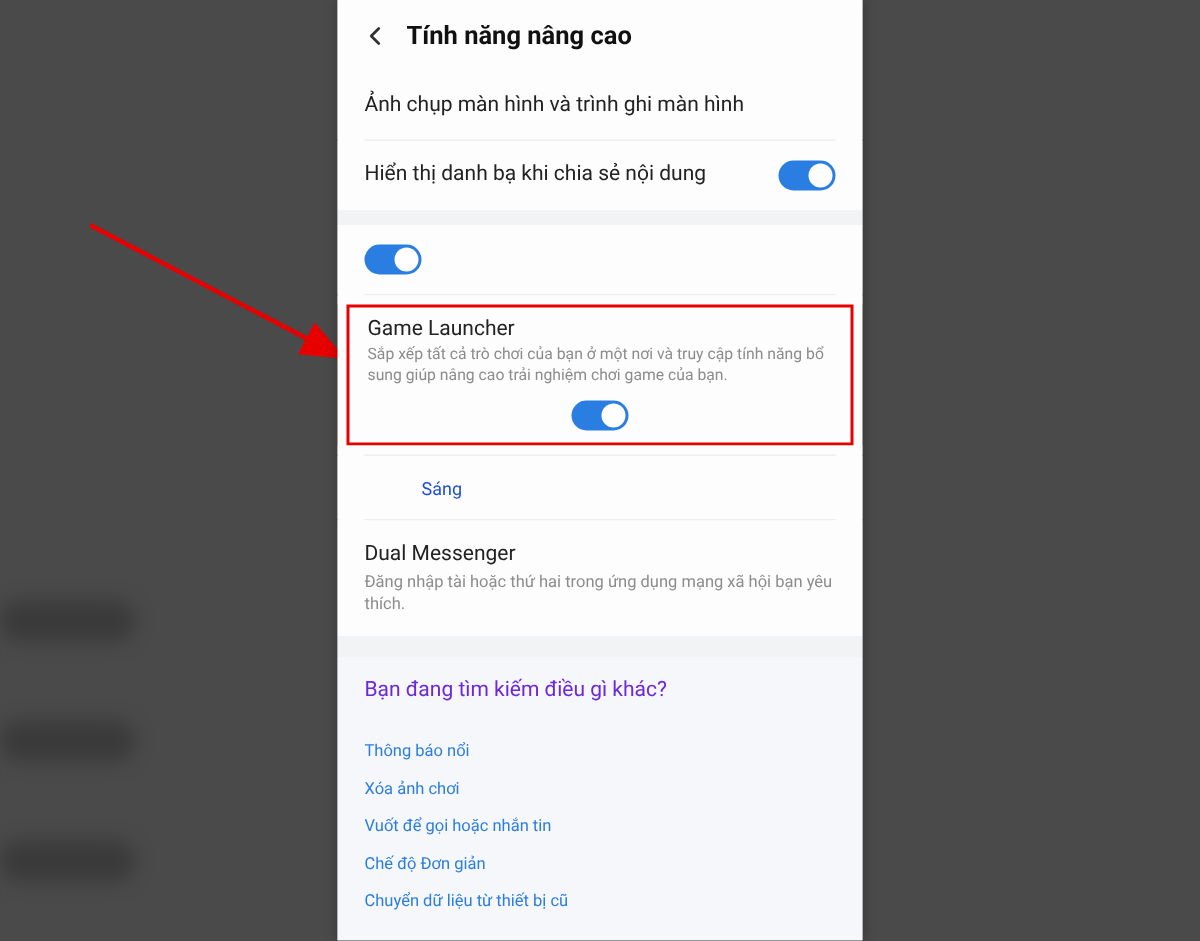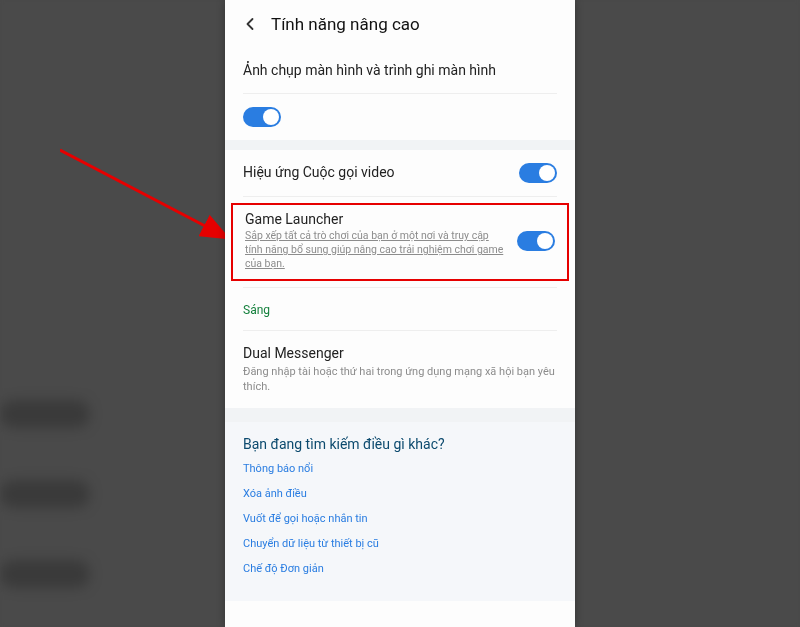--- a/index.html
+++ b/index.html
@@ -45,21 +45,21 @@
     width: 34px;
     height: 34px;
     display: flex;
     align-items: center;
     justify-content: center;
     cursor: pointer;
   }
   .back-icon svg { width: 20px; height: 20px; }
   .page-title {
     font-size: 17px;
-    font-weight: 400;
+    font-weight: 700;
     color: #111;
     margin-left: 4px;
   }
   .row {
     padding: 13px 18px;
     background: #fdfdfd;
     display: flex;
     justify-content: space-between;
     gap: 10px;
   }
@@ -70,22 +70,23 @@
     line-height: 1.35;
   }
   .row .desc {
     font-size: 11px;
     color: #8c8c8c;
     line-height: 1.35;
     margin-top: 2px;
   }
   .row .value-link {
     font-size: 12px;
-    color: #15803d;
+    color: #1d4ed8;
     margin-top: 2px;
+    margin-left: 38px;
   }
   .divider {
     height: 1px;
     background: #eee;
     margin: 0 18px;
   }
   .gap {
     height: 10px;
     background: #f1f3f5;
   }
@@ -109,32 +110,33 @@
   .toggle.on .knob { right: 2px; }
   .highlight-box {
     border: 2px solid #e60000;
     margin: 0 6px;
     padding: 6px 12px 8px 12px;
     background: #fdfdfd;
     display: flex;
     align-items: center;
     justify-content: space-between;
     gap: 10px;
+    flex-direction: column;
   }
   .highlight-box .text { flex: 1; }
   .highlight-box .title { font-size: 14px; color: #222; }
-  .highlight-box .desc { font-size: 10.5px; color: #8c8c8c; line-height: 1.35; margin-top: 2px; text-decoration: underline; }
+  .highlight-box .desc { font-size: 10.5px; color: #8c8c8c; line-height: 1.35; margin-top: 2px; }
   .search-section {
     background: #f5f7fa;
     padding: 14px 18px 20px 18px;
   }
   .search-title {
     font-size: 14px;
-    color: #0c4a6e;
-    margin-bottom: 4px;
+    color: #6d28d9;
+    margin-bottom: 20px;
   }
   .search-link {
     font-size: 11px;
     color: #2a7de1;
     padding: 6px 0;
     cursor: pointer;
   }
   .arrow-annot {
     position: absolute;
     left: 60px;
@@ -172,31 +174,31 @@
   </div>
 
   <div class="row">
     <div class="text">
       <div class="title">Ảnh chụp màn hình và trình ghi màn hình</div>
     </div>
   </div>
   <div class="divider"></div>
 
   <div class="row">
+    <div class="text">
+      <div class="title">Hiển thị danh bạ khi chia sẻ nội dung</div>
+    </div>
     <div class="toggle on">
         <div class="knob"></div>
       </div>
   </div>
 
   <div class="gap"></div>
 
   <div class="row">
-    <div class="text">
-      <div class="title">Hiệu ứng Cuộc gọi video</div>
-    </div>
     <div class="toggle on">
         <div class="knob"></div>
       </div>
   </div>
   <div class="divider"></div>
 
   <div style="height:6px;background:#fdfdfd"></div>
   <div class="highlight-box">
     <div class="text">
       <div class="title">Game Launcher</div>
@@ -221,19 +223,19 @@
       <div class="title">Dual Messenger</div>
       <div class="desc">Đăng nhập tài hoặc thứ hai trong ứng dụng mạng xã hội bạn yêu thích.</div>
     </div>
   </div>
 
   <div class="gap" style="height:14px"></div>
 
   <div class="search-section">
     <div class="search-title">Bạn đang tìm kiếm điều gì khác?</div>
     <div class="search-link">Thông báo nổi</div>
-    <div class="search-link">Xóa ảnh điều</div>
+    <div class="search-link">Xóa ảnh chơi</div>
     <div class="search-link">Vuốt để gọi hoặc nhắn tin</div>
+    <div class="search-link">Chế độ Đơn giản</div>
     <div class="search-link">Chuyển dữ liệu từ thiết bị cũ</div>
-    <div class="search-link">Chế độ Đơn giản</div>
   </div>
 
 </div>
 
 </body></html>

